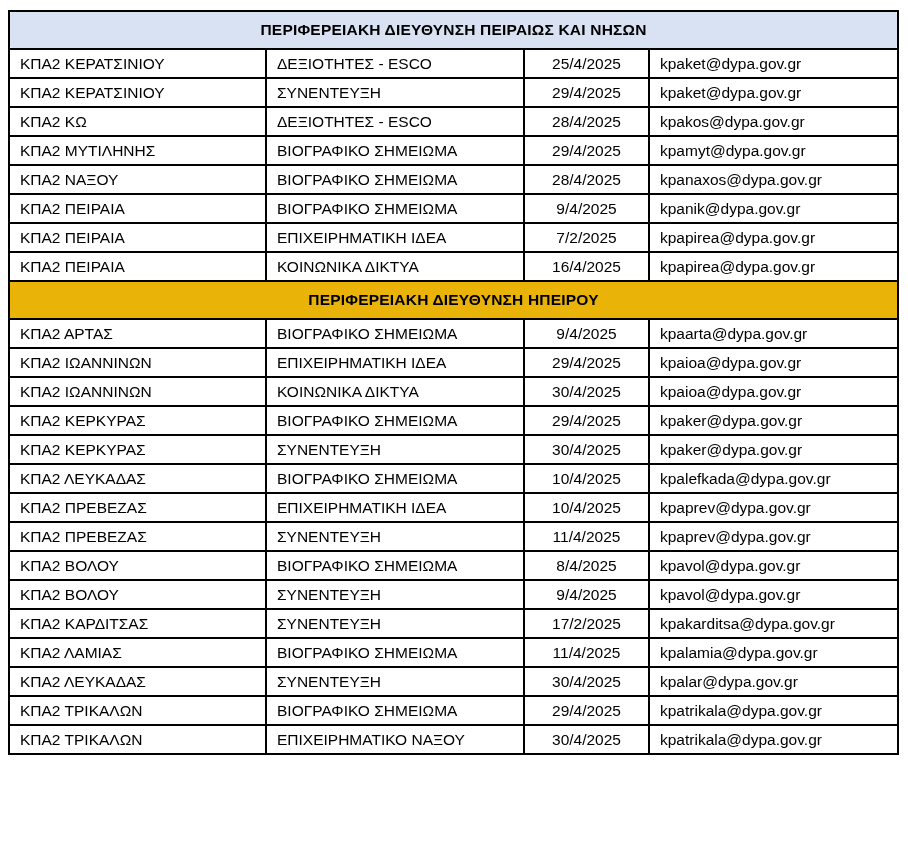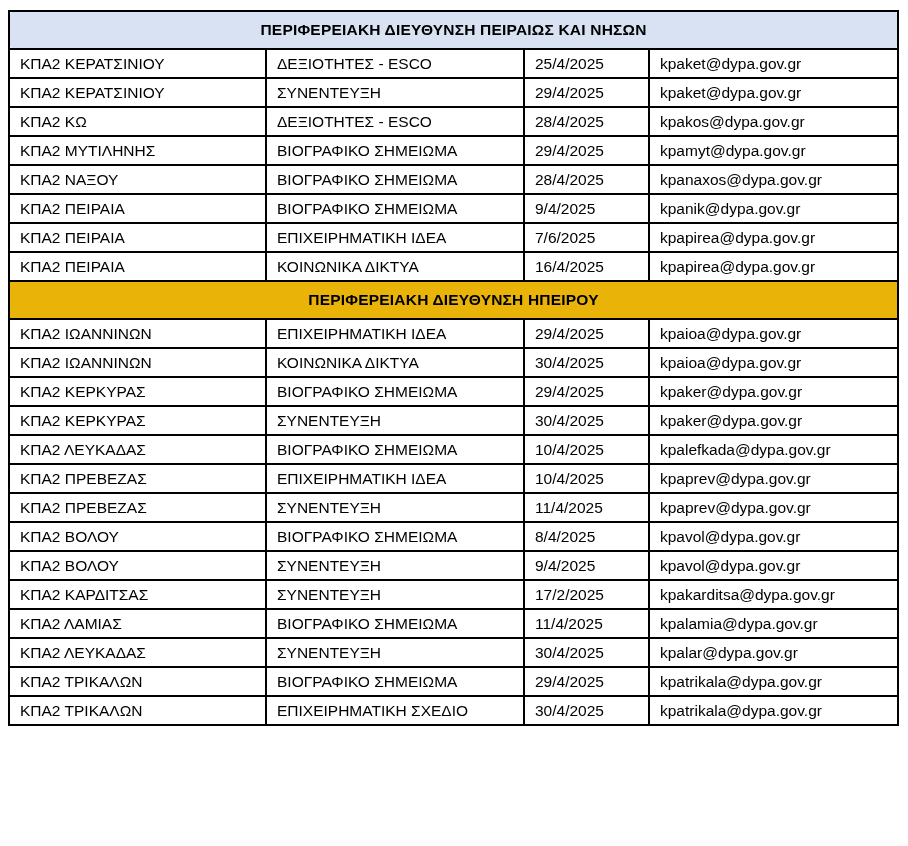--- a/index.html
+++ b/index.html
@@ -39,21 +39,21 @@
     font-size: 16.5px;
     letter-spacing: 0.2px;
   }
   tr.data-row td {
     height: 27px;
   }
   td.cell-office, td.cell-service, td.cell-email {
     text-align: left;
   }
   td.cell-date {
-    text-align: left;
+    text-align: center;
     padding-right: 14px;
   }
 </style>
 </head>
 <body>
 
 <div class="page">
   <table class="schedule">
     <colgroup>
       <col style="width:257px">
@@ -97,33 +97,39 @@
         </tr>
         <tr class="data-row">
           <td class="cell-office">ΚΠΑ2 ΠΕΙΡΑΙΑ</td>
           <td class="cell-service">ΒΙΟΓΡΑΦΙΚΟ ΣΗΜΕΙΩΜΑ</td>
           <td class="cell-date">9/4/2025</td>
           <td class="cell-email">kpanik@dypa.gov.gr</td>
         </tr>
         <tr class="data-row">
           <td class="cell-office">ΚΠΑ2 ΠΕΙΡΑΙΑ</td>
           <td class="cell-service">ΕΠΙΧΕΙΡΗΜΑΤΙΚΗ ΙΔΕΑ</td>
-          <td class="cell-date">7/6/2025</td>
+          <td class="cell-date">7/2/2025</td>
           <td class="cell-email">kpapirea@dypa.gov.gr</td>
         </tr>
         <tr class="data-row">
           <td class="cell-office">ΚΠΑ2 ΠΕΙΡΑΙΑ</td>
           <td class="cell-service">ΚΟΙΝΩΝΙΚΑ ΔΙΚΤΥΑ</td>
           <td class="cell-date">16/4/2025</td>
           <td class="cell-email">kpapirea@dypa.gov.gr</td>
         </tr>
         <tr>
           <td colspan="4" class="section-cell" style="background: #eab308;">ΠΕΡΙΦΕΡΕΙΑΚΗ ΔΙΕΥΘΥΝΣΗ ΗΠΕΙΡΟΥ</td>
         </tr>
         <tr class="data-row">
+          <td class="cell-office">ΚΠΑ2 ΑΡΤΑΣ</td>
+          <td class="cell-service">ΒΙΟΓΡΑΦΙΚΟ ΣΗΜΕΙΩΜΑ</td>
+          <td class="cell-date">9/4/2025</td>
+          <td class="cell-email">kpaarta@dypa.gov.gr</td>
+        </tr>
+        <tr class="data-row">
           <td class="cell-office">ΚΠΑ2 ΙΩΑΝΝΙΝΩΝ</td>
           <td class="cell-service">ΕΠΙΧΕΙΡΗΜΑΤΙΚΗ ΙΔΕΑ</td>
           <td class="cell-date">29/4/2025</td>
           <td class="cell-email">kpaioa@dypa.gov.gr</td>
         </tr>
         <tr class="data-row">
           <td class="cell-office">ΚΠΑ2 ΙΩΑΝΝΙΝΩΝ</td>
           <td class="cell-service">ΚΟΙΝΩΝΙΚΑ ΔΙΚΤΥΑ</td>
           <td class="cell-date">30/4/2025</td>
           <td class="cell-email">kpaioa@dypa.gov.gr</td>
@@ -189,19 +195,19 @@
           <td class="cell-email">kpalar@dypa.gov.gr</td>
         </tr>
         <tr class="data-row">
           <td class="cell-office">ΚΠΑ2 ΤΡΙΚΑΛΩΝ</td>
           <td class="cell-service">ΒΙΟΓΡΑΦΙΚΟ ΣΗΜΕΙΩΜΑ</td>
           <td class="cell-date">29/4/2025</td>
           <td class="cell-email">kpatrikala@dypa.gov.gr</td>
         </tr>
         <tr class="data-row">
           <td class="cell-office">ΚΠΑ2 ΤΡΙΚΑΛΩΝ</td>
-          <td class="cell-service">ΕΠΙΧΕΙΡΗΜΑΤΙΚΗ ΣΧΕΔΙΟ</td>
+          <td class="cell-service">ΕΠΙΧΕΙΡΗΜΑΤΙΚΟ ΝΑΞΟΥ</td>
           <td class="cell-date">30/4/2025</td>
           <td class="cell-email">kpatrikala@dypa.gov.gr</td>
         </tr>
       </tbody>
   </table>
 </div>
 
 </body></html>

